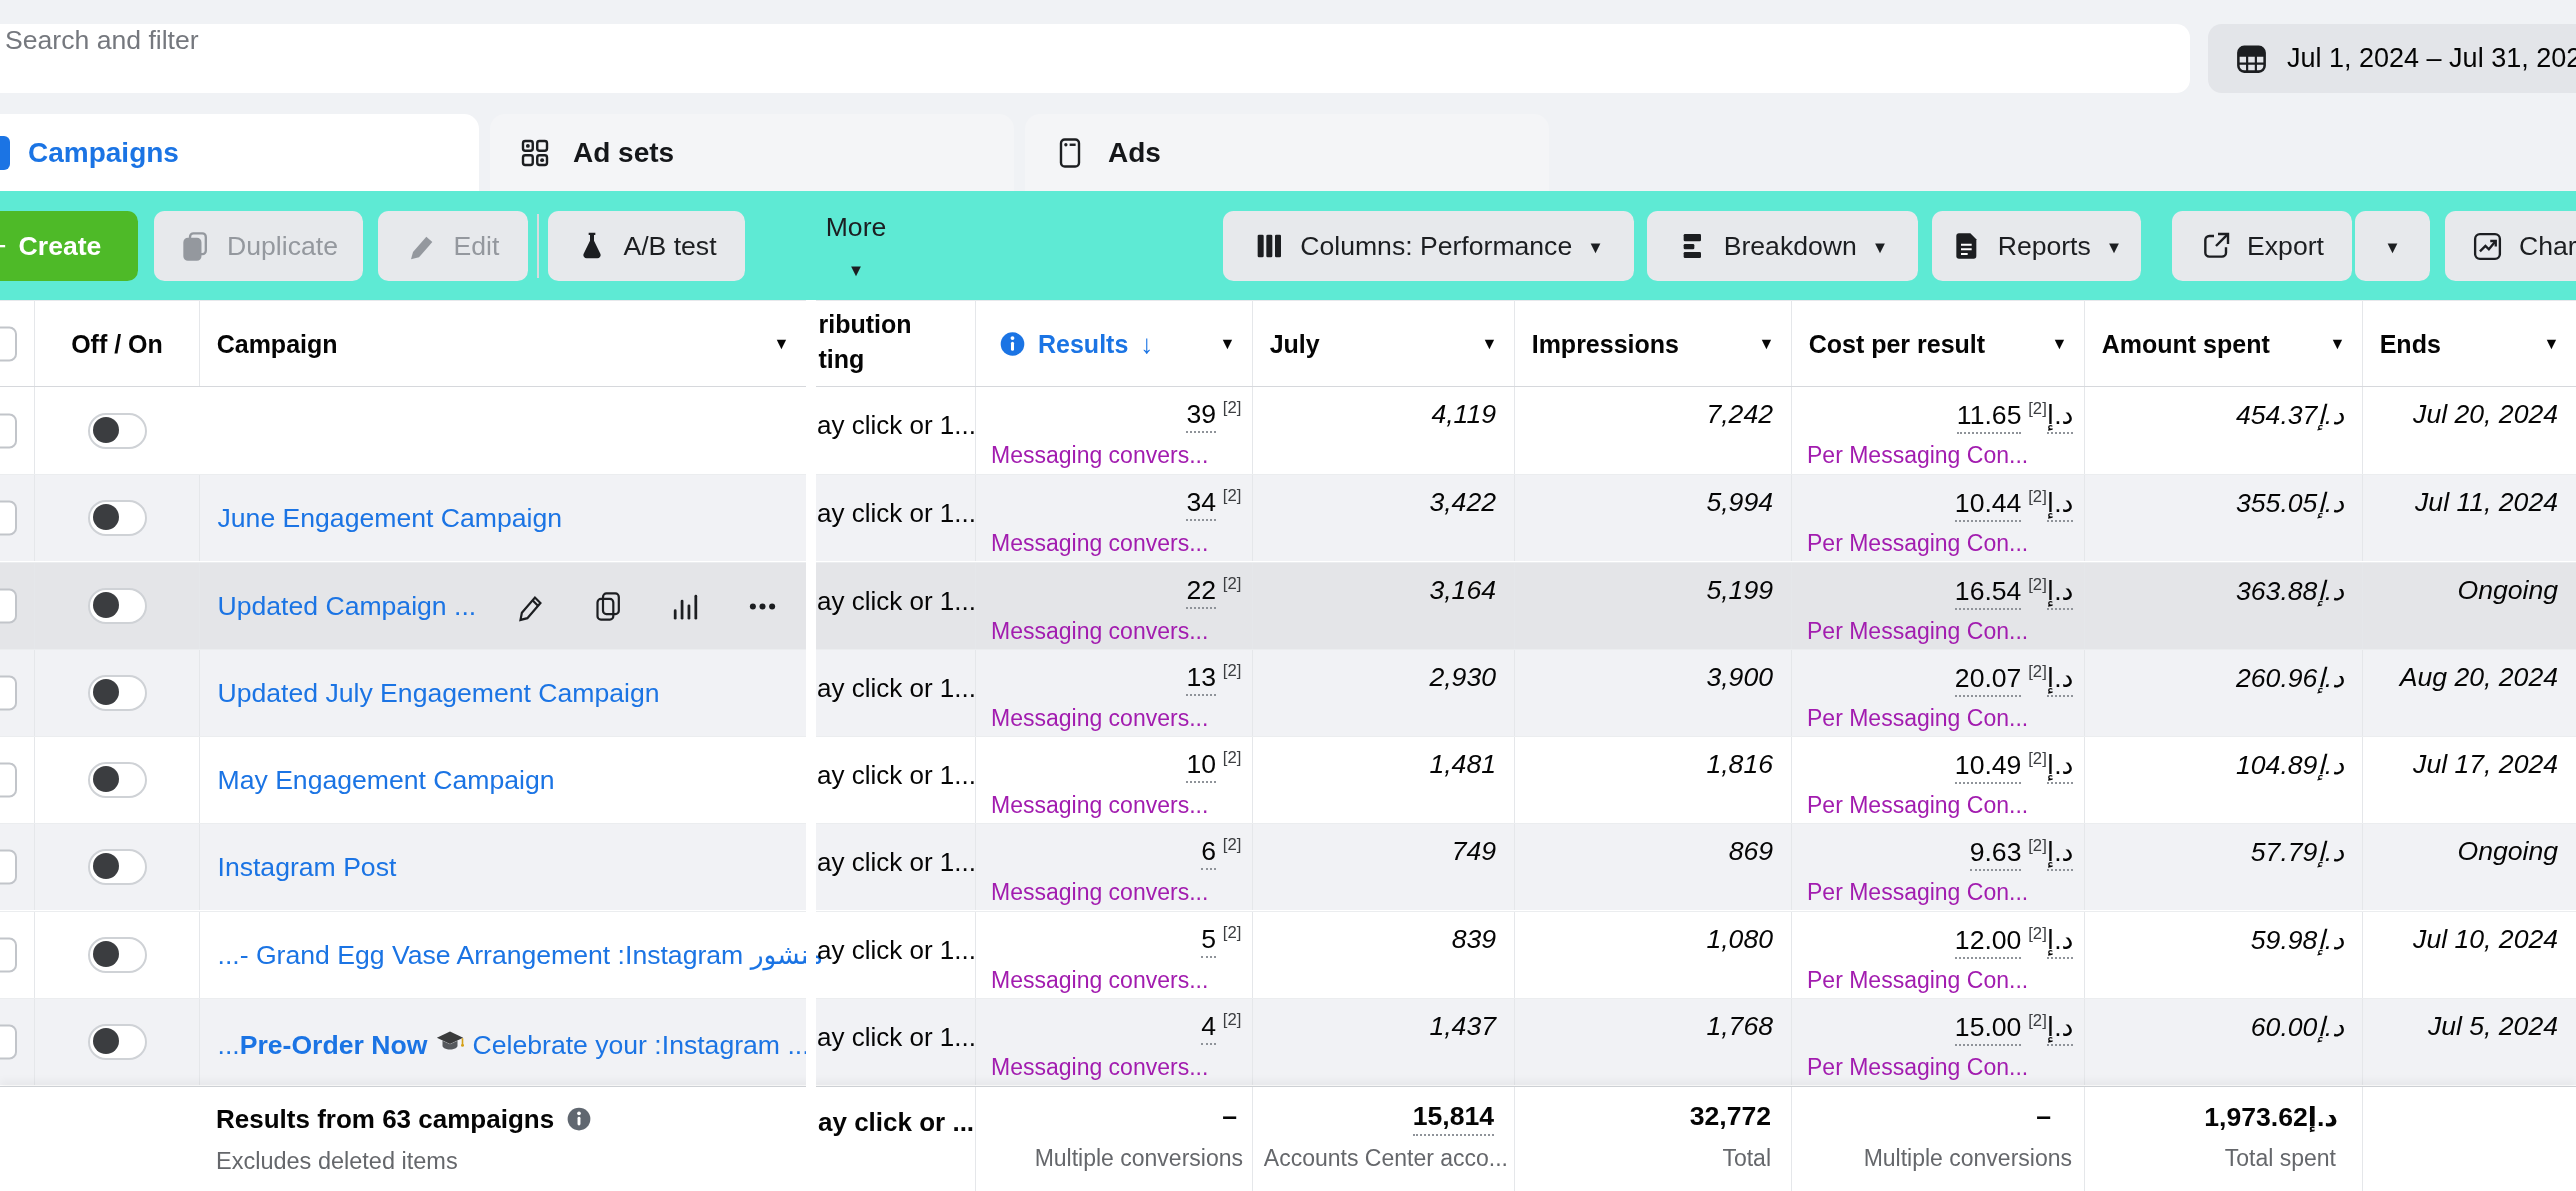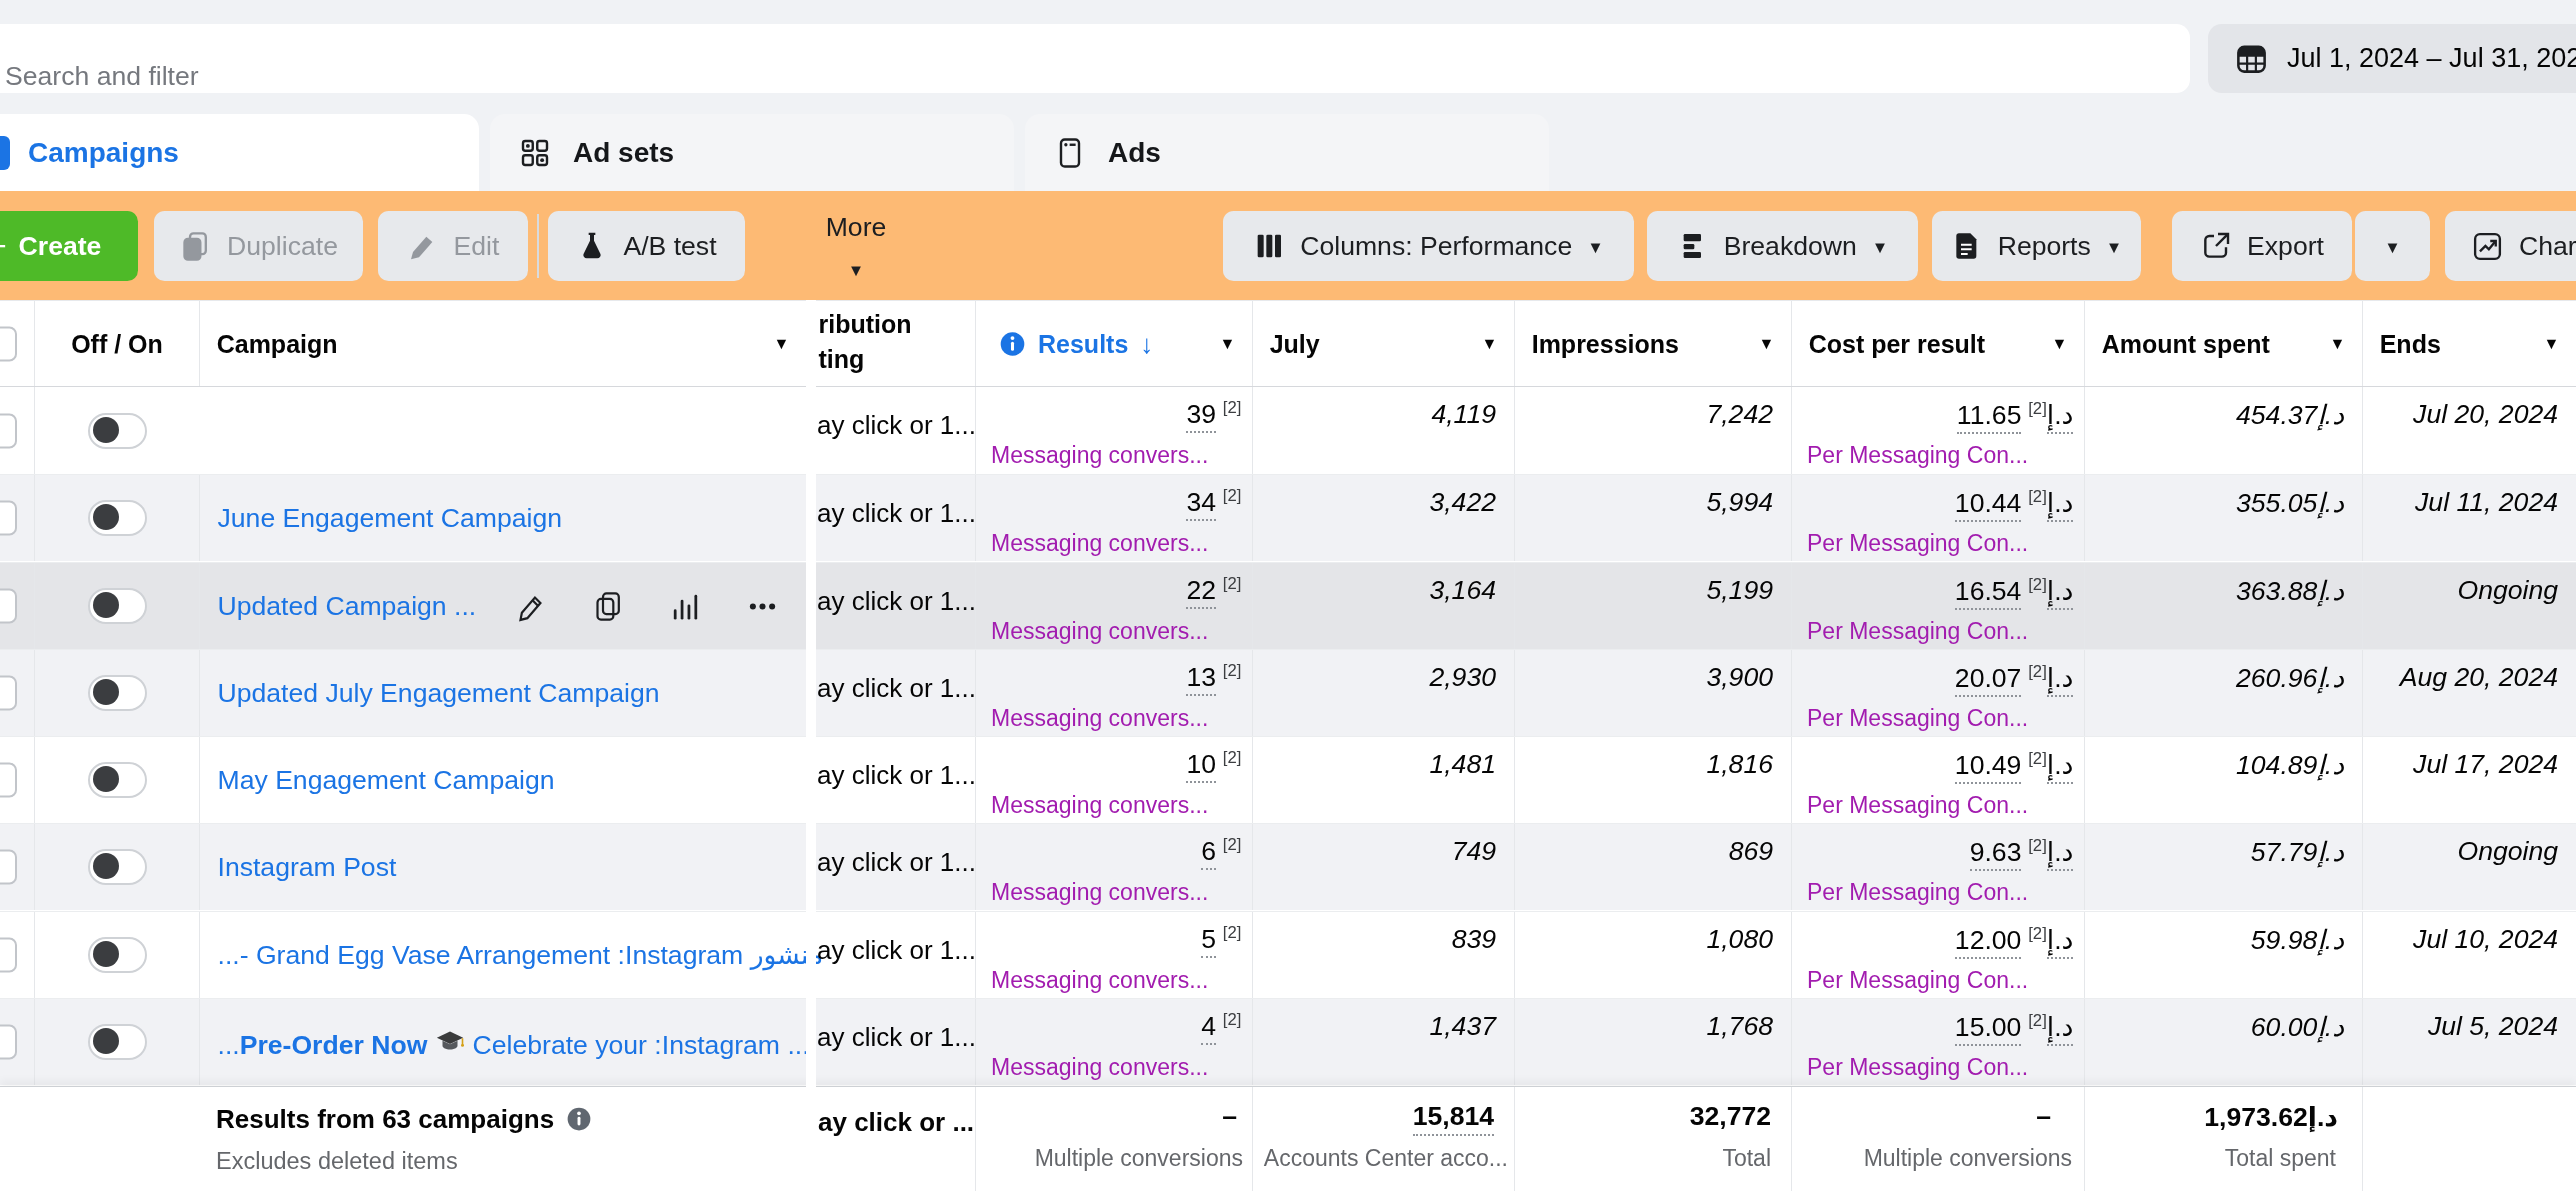--- a/index.html
+++ b/index.html
@@ -4,41 +4,41 @@
 <style>
   html,body{margin:0;padding:0;overflow:hidden;}
   body{
     width:2576px;height:1192px;background:#f0f2f5;
     font-family:"Liberation Sans","DejaVu Sans",sans-serif;color:#050505;
   }
   #app{position:relative;width:2576px;height:1192px;overflow:hidden;}
 
   
   .search-bar{position:absolute;left:0;top:23.5px;width:2190px;height:69px;background:#fff;
-    border-radius:0 13.7px 13.7px 0;display:flex;align-items:flex-end;}
+    border-radius:0 13.7px 13.7px 0;display:flex;align-items:flex-start;}
   .search-bar input{border:none;outline:none;background:transparent;margin-left:3px;width:1973px;
     font-size:26.6px;font-family:inherit;color:#050505;}
   .search-bar input::placeholder{color:#75787e;}
   .date-btn{position:absolute;left:2208px;top:23.5px;width:395px;height:69px;background:#e3e5e9;
     border-radius:13.7px 0 0 13.7px;display:flex;align-items:center;gap:18px;padding-left:26px;
     box-sizing:border-box;font-size:27px;font-weight:500;}
 
   
   .tab{position:absolute;top:114px;height:77px;border-radius:15px 15px 0 0;display:flex;
     align-items:center;gap:20px;font-size:28px;font-weight:700;box-sizing:border-box;}
   .tab.active{background:#fff;}
   .tab.idle{background:#f4f5f7;}
   #tab-campaigns{left:-30px;width:509px;padding-left:58px;color:#1b74e4;}
   #tab-adsets{left:490px;width:524px;padding-left:27px;color:#15171a;}
   #tab-ads{left:1025px;width:524px;padding-left:27px;color:#15171a;}
   .cmp-chip{position:absolute;left:0;top:136px;width:10px;height:34px;background:#1b74e4;
     border-radius:0 6px 6px 0;z-index:3;}
 
   
-  .toolbar{position:absolute;left:0;top:191px;width:2576px;height:109px;background:#fdba74;}
+  .toolbar{position:absolute;left:0;top:191px;width:2576px;height:109px;background:#5eead4;}
   .btn{position:absolute;top:20px;height:70px;border-radius:10.6px;display:flex;align-items:center;
     justify-content:center;gap:15px;font-size:26.6px;font-weight:500;background:#e7e9ec;color:#1c1e21;
     box-sizing:border-box;cursor:pointer;}
   .btn.green{background:#4eba28;color:#fff;font-weight:700;}
   .btn.disabled{color:#94989e;}
   .btn.ghost{background:transparent;}
   .btn .caret{font-size:16.7px;margin-top:3px;}
   #btn-create{left:-18px;width:156px;}
   #btn-create .plus{position:absolute;left:6px;font-size:32px;font-weight:400;}
   #btn-duplicate{left:154px;width:209px;}

